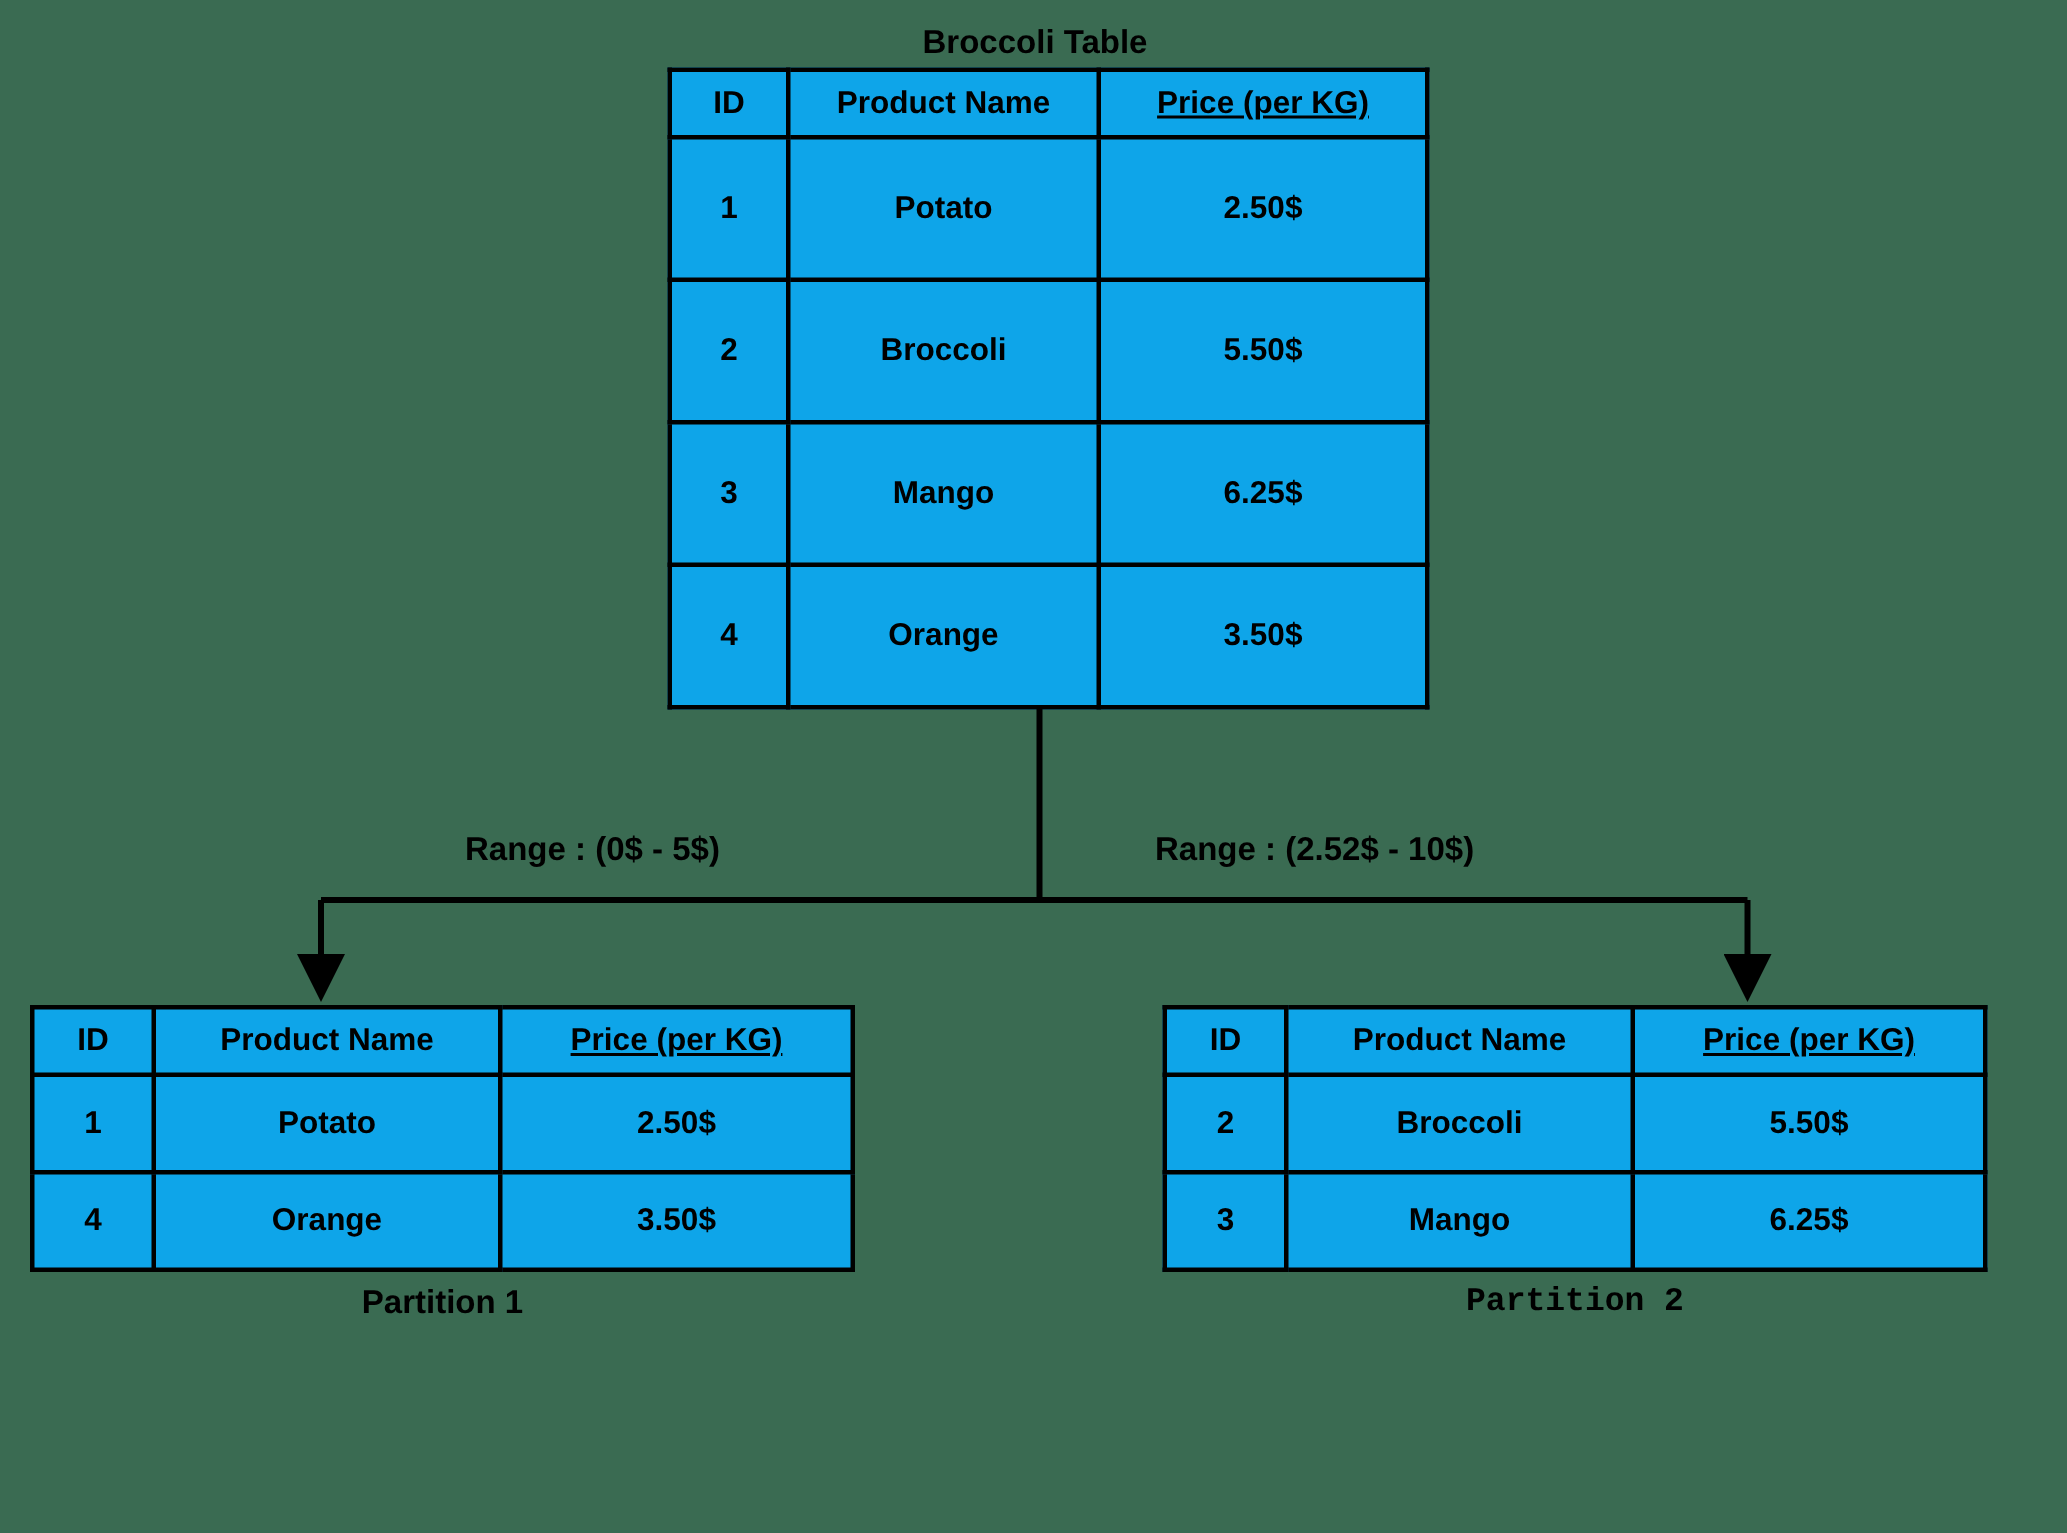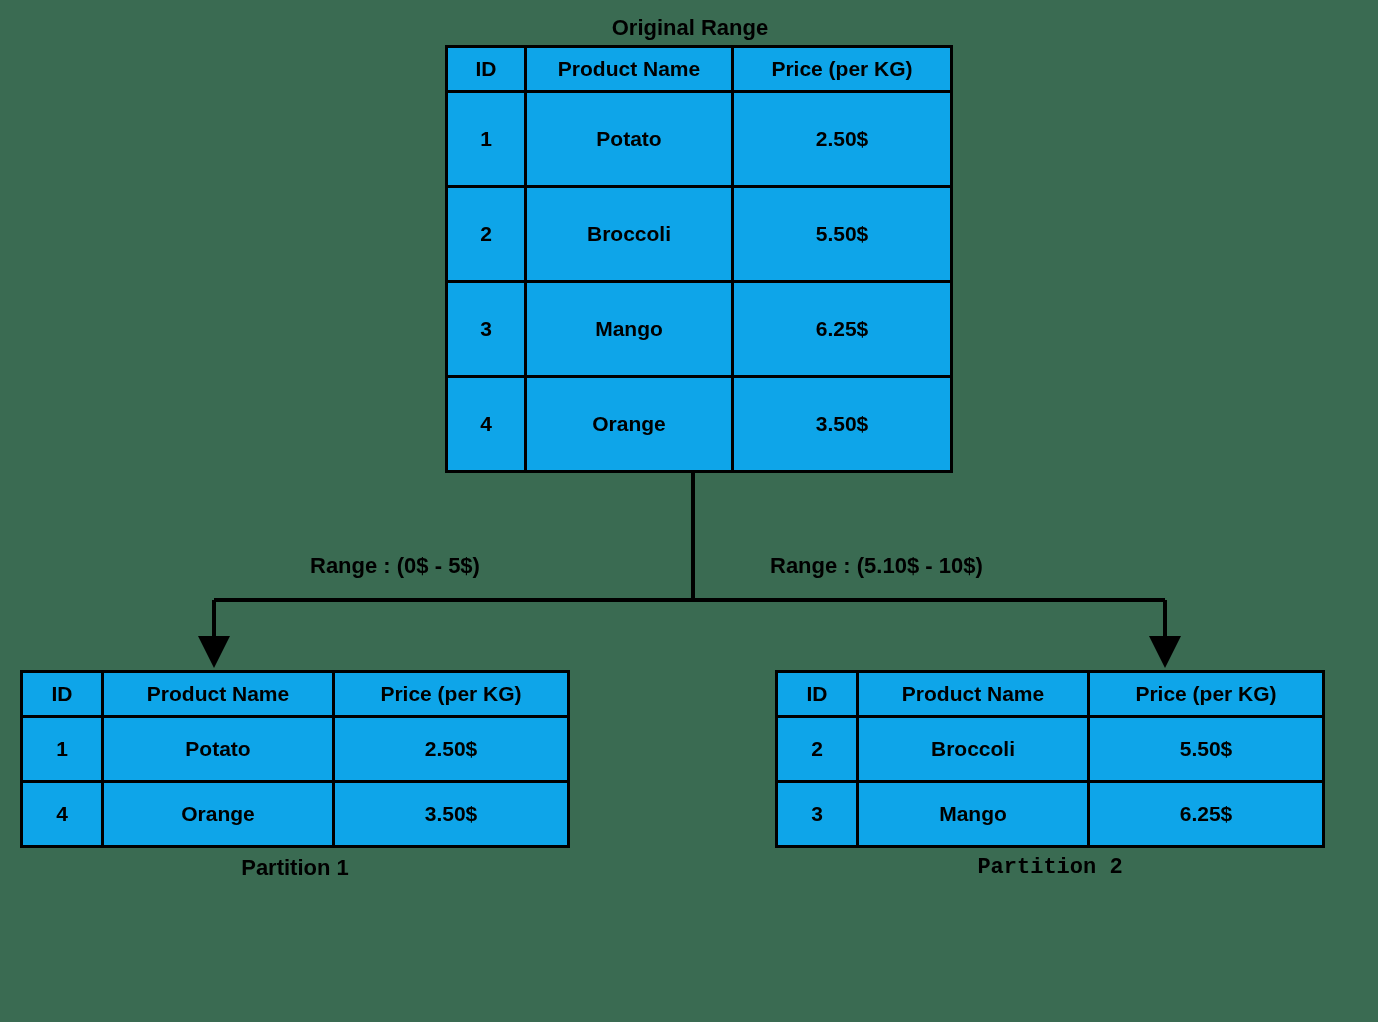--- a/index.html
+++ b/index.html
@@ -31,42 +31,42 @@
     padding: 0;
     font-size: 21px;
   }
   th {
     height: 42px;
   }
   .orig td { height: 92px; }
   .part td { height: 62px; }
   .col-id { width: 76px; }
   .col-name { width: 204px; margin-top: 23px; }
-  .col-price { width: 216px; }
+  .col-price { width: 216px; text-decoration: underline; }
   .part .col-id { width: 78px; }
   .part .col-name { width: 228px; }
   .part .col-price { width: 232px; }
   .label {
     position: absolute;
     font-size: 22px;
     font-weight: 900;
   }
   svg.arrows {
     position: absolute;
     top: 0;
     left: 0;
     width: 1378px;
     height: 1022px;
     pointer-events: none;
   }
 </style>
 </head>
 <body>
 
-<div class="title" style="left:540px; top:15px; width:300px;">Original Range</div>
+<div class="title" style="left:540px; top:15px; width:300px;">Broccoli Table</div>
 
 <table class="orig" style="left:445px; top:45px;">
   <tbody>
       <tr>
     <th class="col-id">ID</th>
     <th class="col-name">Product Name</th>
     <th class="col-price">Price (per KG)</th>
   </tr>
   <tr>
     <td>1</td>
@@ -85,21 +85,21 @@
   </tr>
   <tr>
     <td>4</td>
     <td>Orange</td>
     <td>3.50$</td>
   </tr>
 </tbody>
   </table>
 
 <div class="label" style="left:310px; top:553px;">Range : (0$ - 5$)</div>
-<div class="label" style="left:770px; top:553px;">Range : (5.10$ - 10$)</div>
+<div class="label" style="left:770px; top:553px;">Range : (2.52$ - 10$)</div>
 
 <svg class="arrows">
   <defs>
     <marker id="arrowhead" markerWidth="8" markerHeight="8" refX="6" refY="4" orient="auto">
       <path d="M0,0 L8,4 L0,8 Z" fill="#000"></path>
     </marker>
   </defs>
 
   <line x1="693" y1="470" x2="693" y2="600" stroke="#000" stroke-width="4"></line>
 

